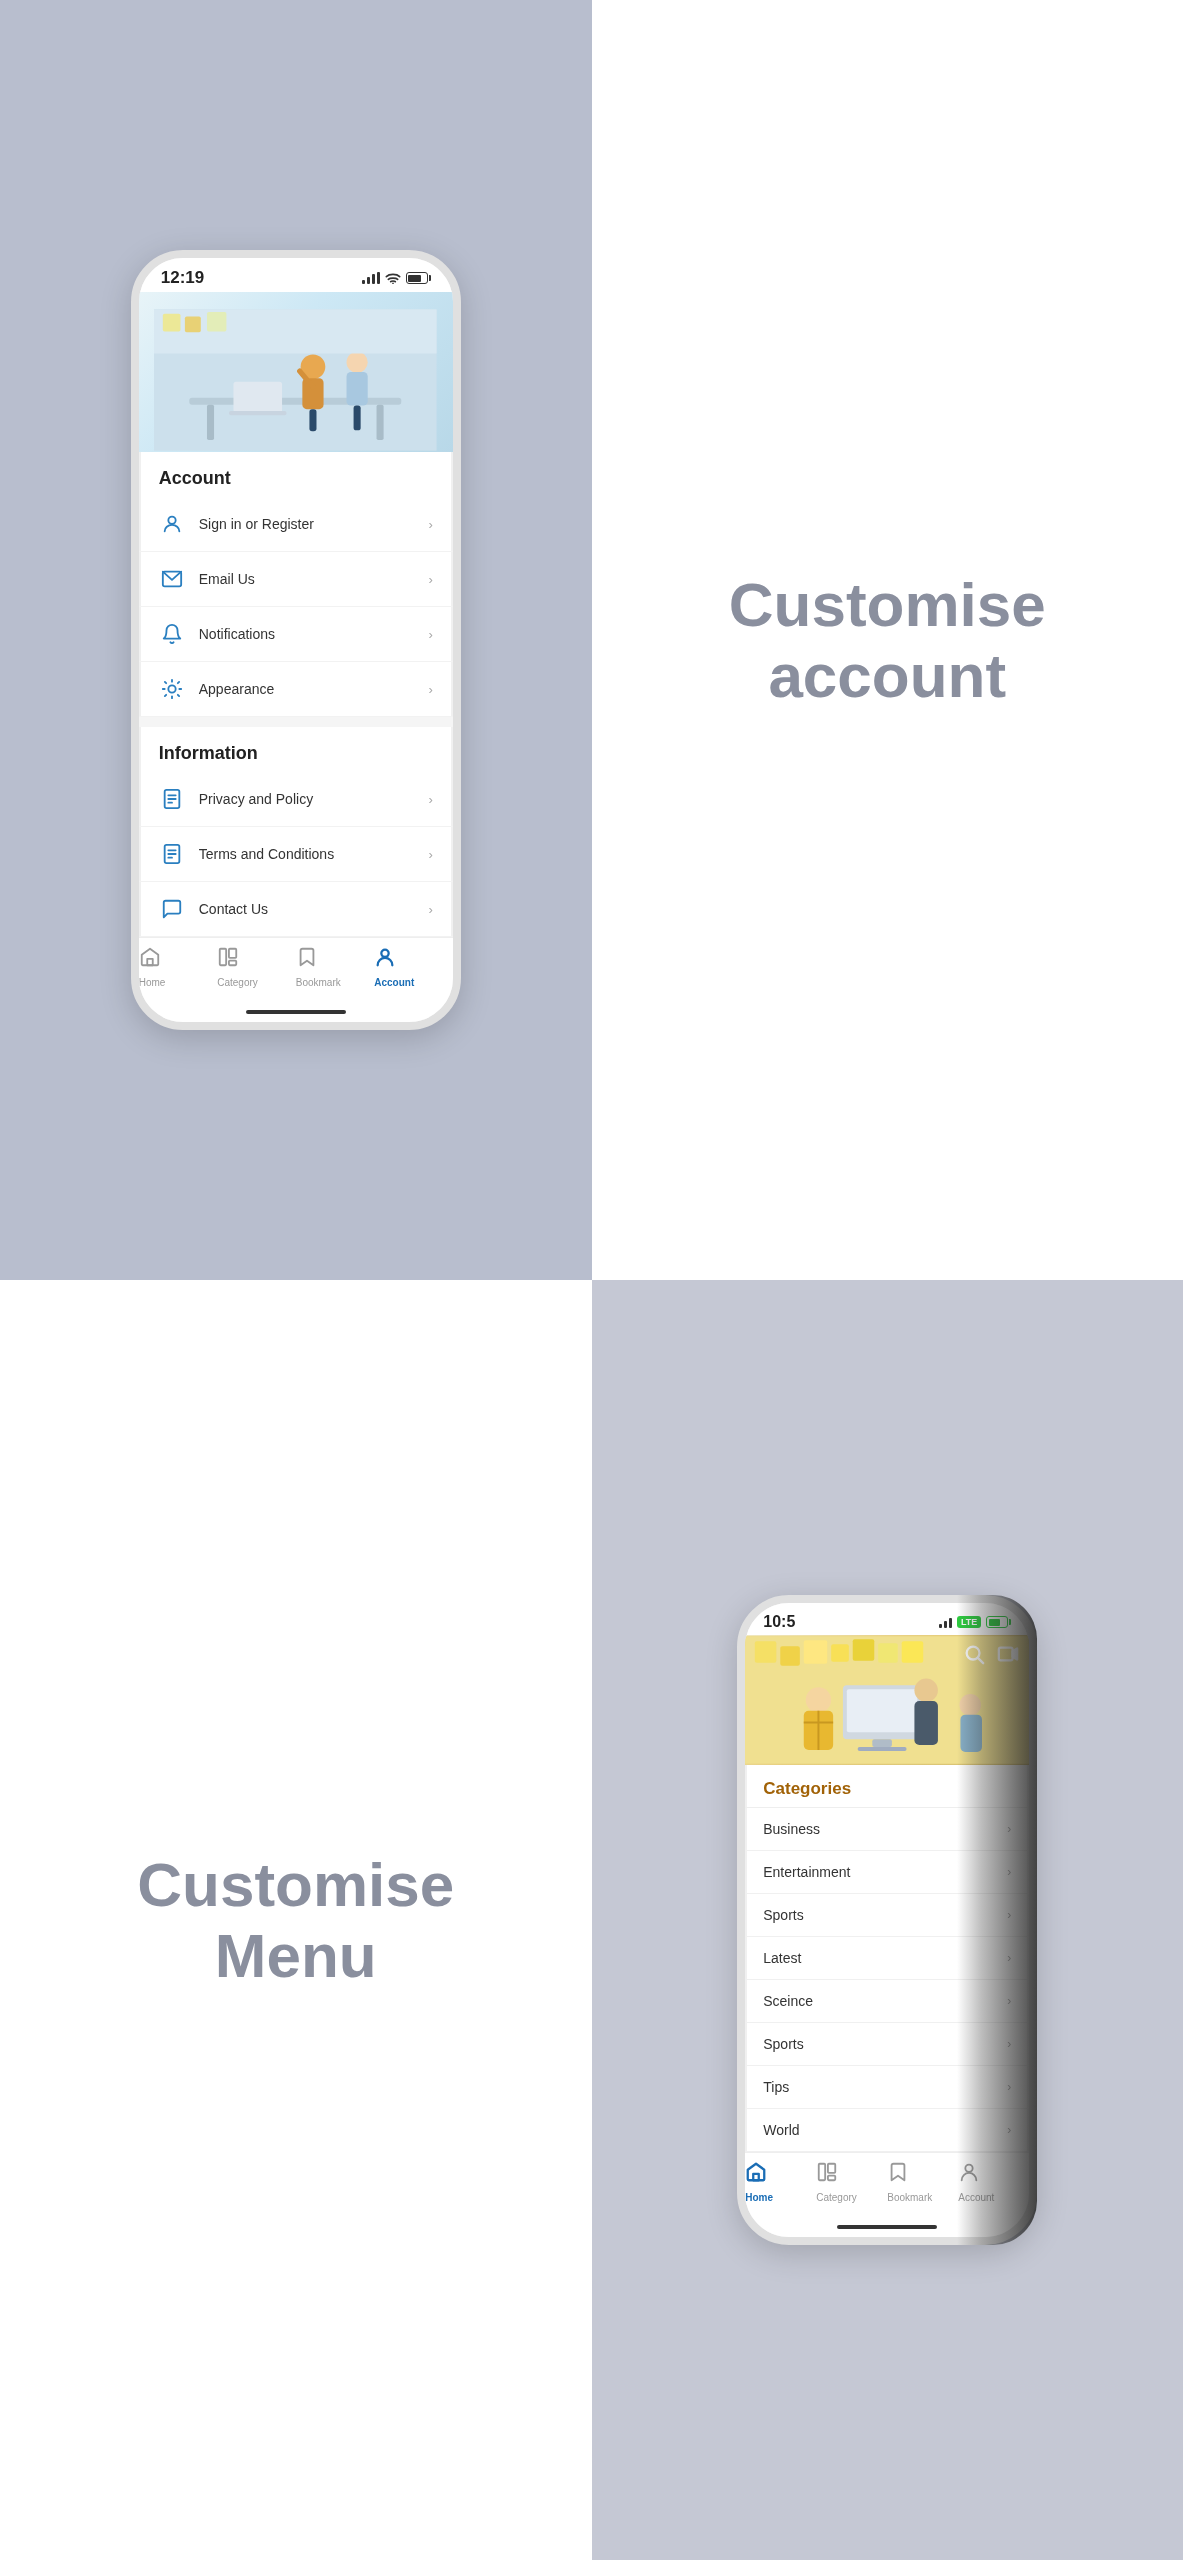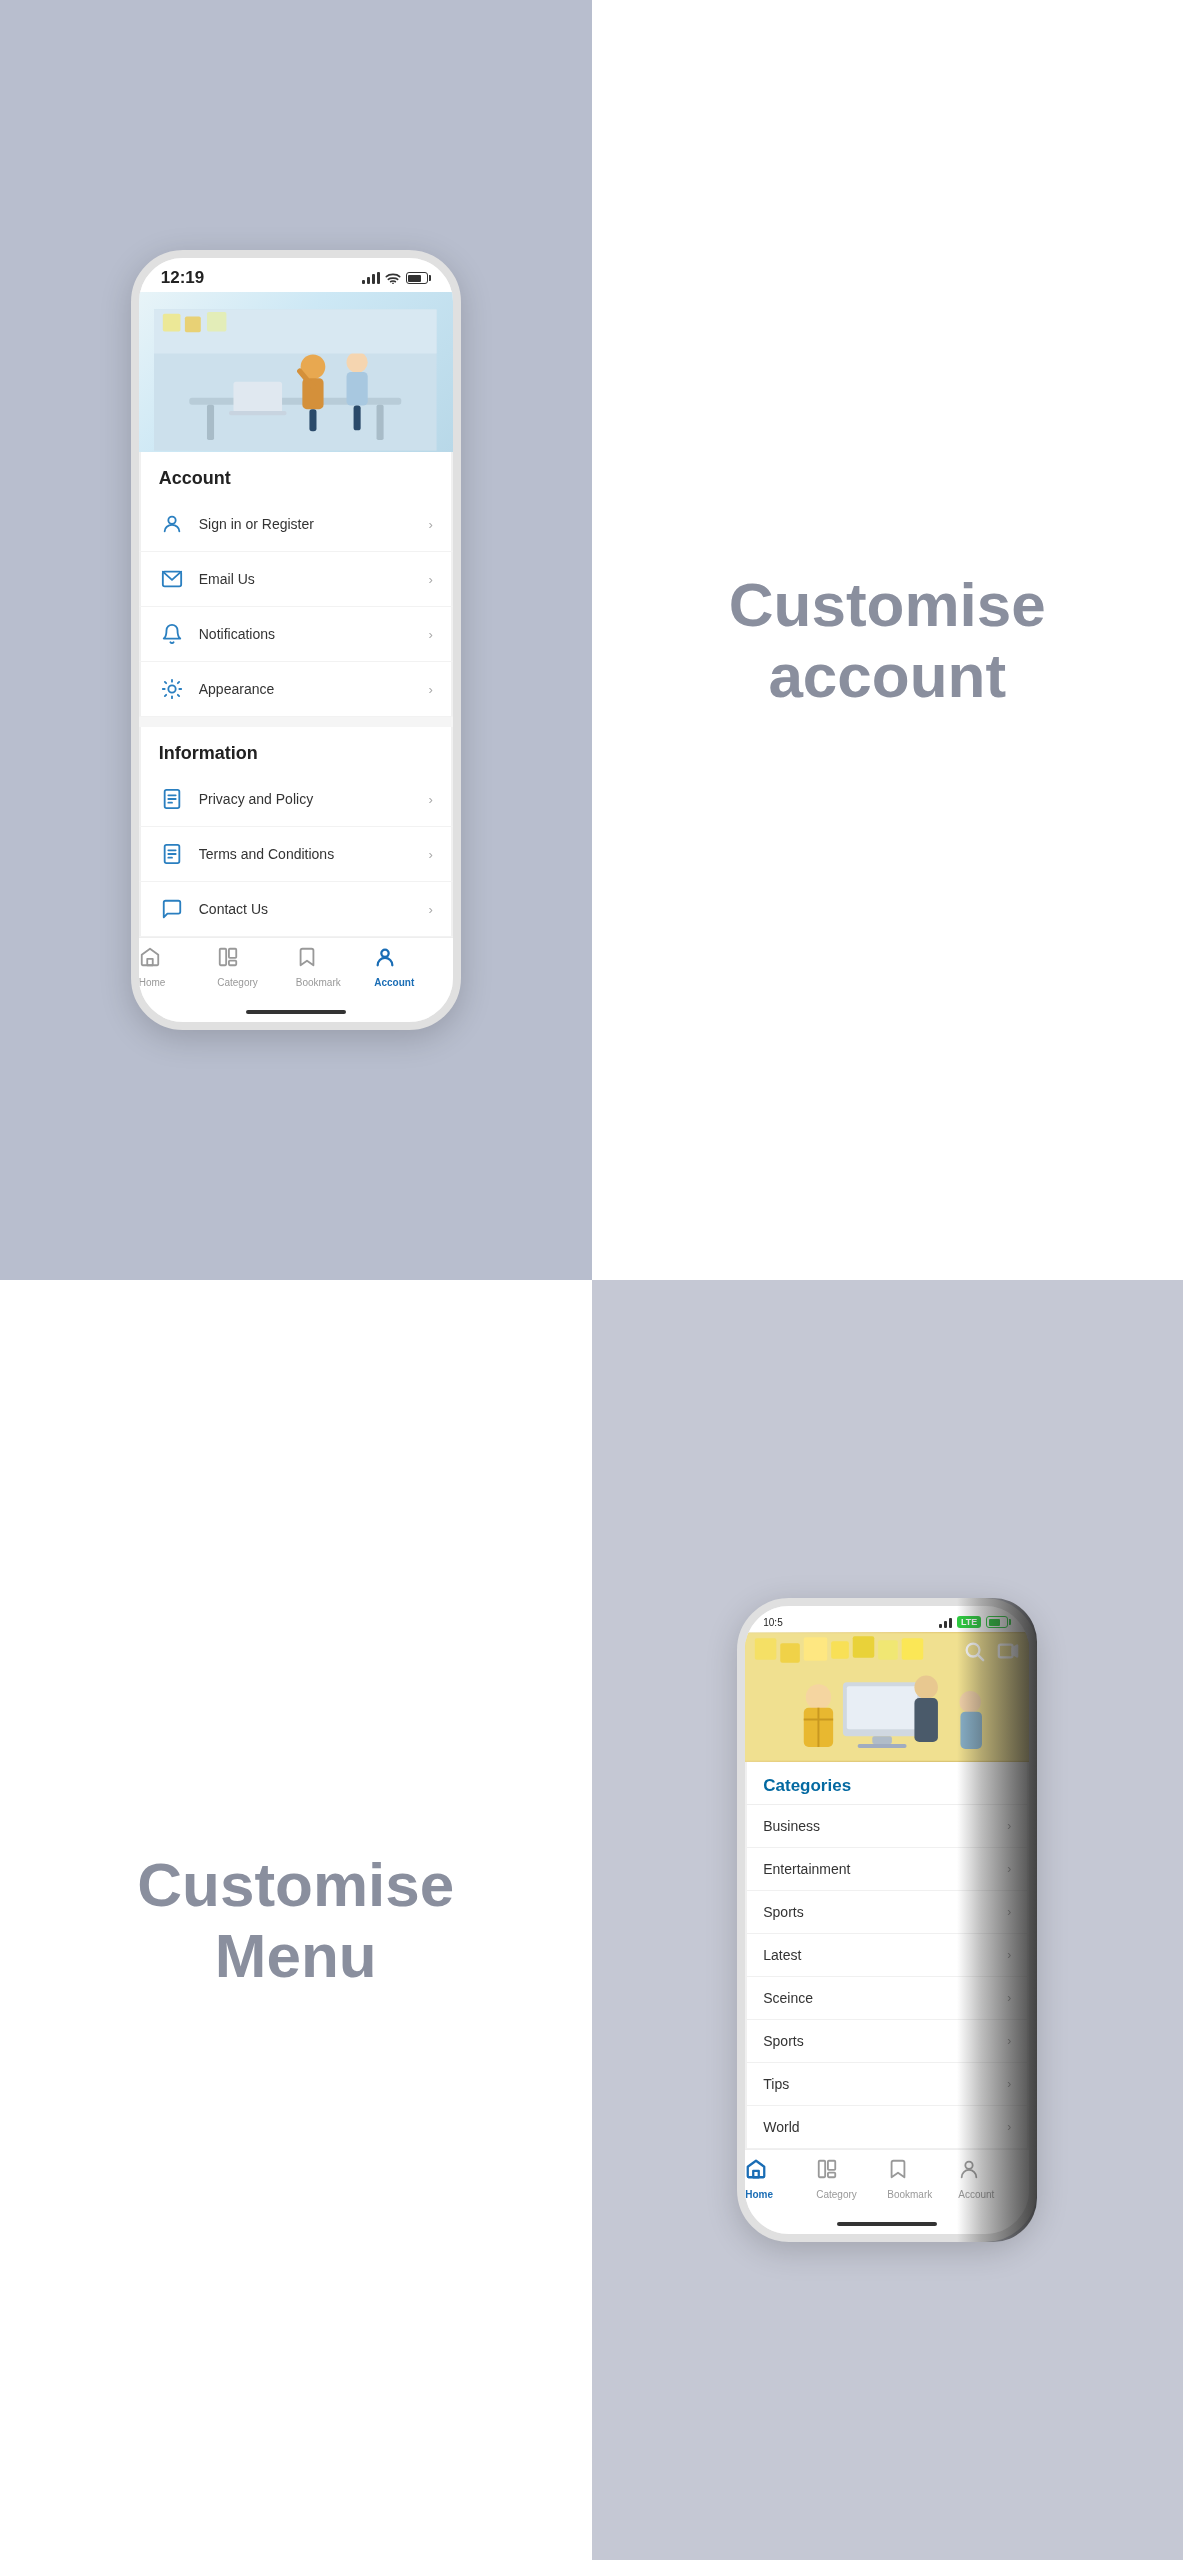--- a/index.html
+++ b/index.html
@@ -186,34 +186,34 @@
     
     .status-bar-2 {
       display: flex;
       justify-content: space-between;
       align-items: center;
       padding: 10px 18px 4px;
       background: #fff;
       font-size: 12px;
       font-weight: 600;
     }
-    .status-bar-2 .time2 { font-size: 10px; font-weight: 400; color: #222; }
+    .status-bar-2 .time2 { font-size: 16px; font-weight: 700; color: #222; }
 
     .hero-2 {
       width: 100%;
       height: 130px;
       background: linear-gradient(135deg, #f0e8c0 0%, #e8d080 40%, #d4c070 100%);
       position: relative;
       overflow: hidden;
     }
 
     .categories-header {
       font-size: 17px;
       font-weight: 700;
-      color: #0369a1;
+      color: #a16207;
       padding: 14px 18px 8px;
       border-bottom: 1px solid #eee;
     }
 
     .category-item {
       display: flex;
       align-items: center;
       justify-content: space-between;
       padding: 13px 18px;
       border-bottom: 1px solid #f0f0f0;

